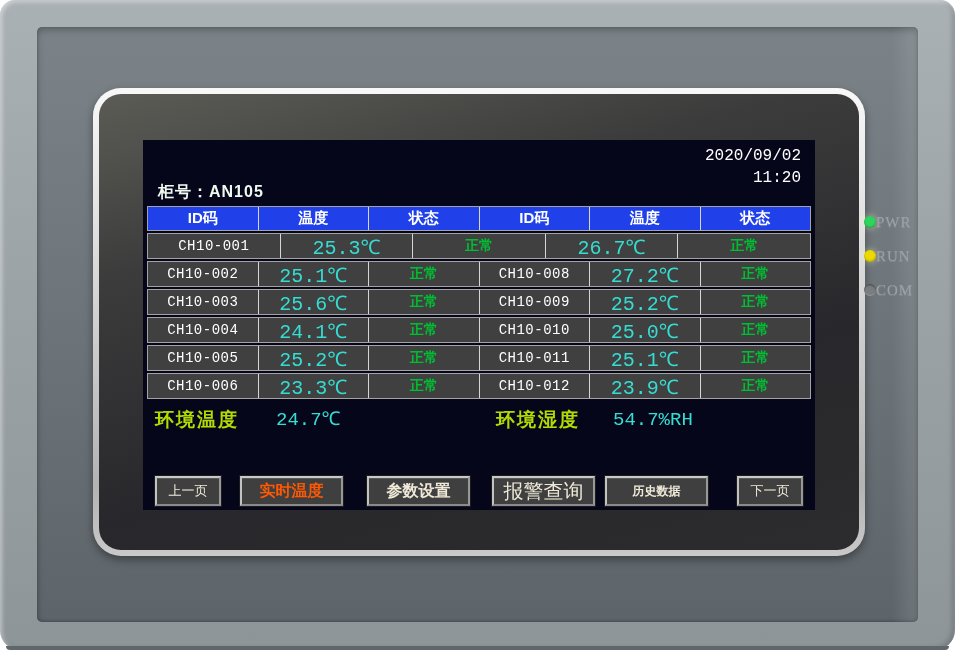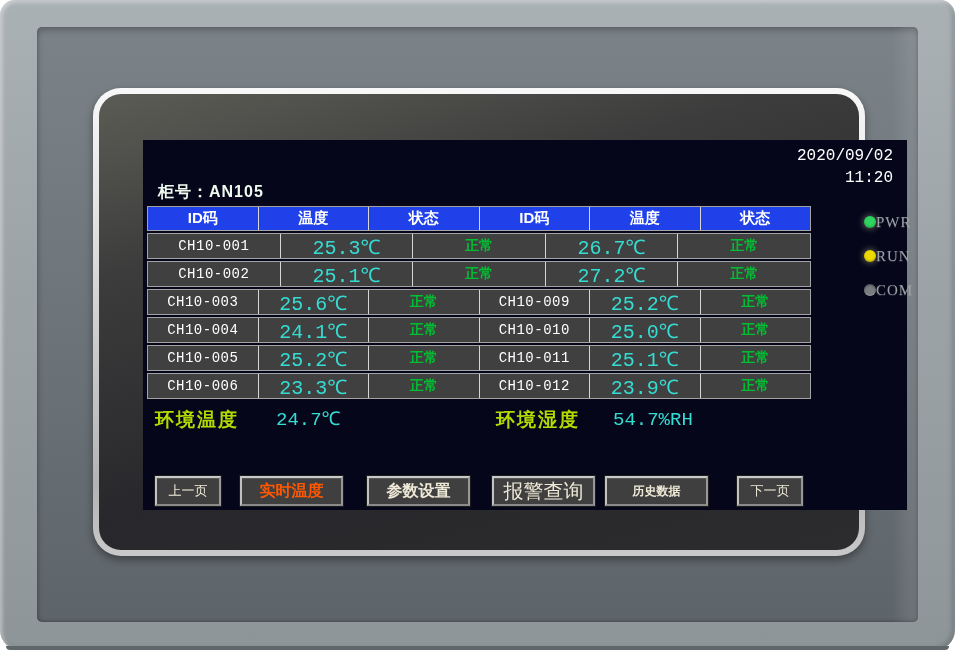--- a/index.html
+++ b/index.html
@@ -20,21 +20,21 @@
           background:linear-gradient(90deg,rgba(255,255,255,0),rgba(255,255,255,0.12));border-radius:0 5px 5px 0;}
 
   
   .bezel{position:absolute;left:93px;top:88px;width:772px;height:468px;border-radius:28px;padding:6px;
          background:linear-gradient(180deg,#f8f8f8 0%,#dcdcdc 35%,#b3b3b3 85%,#c9c9c9 100%);
          box-shadow:0 4px 9px rgba(0,0,0,0.38);}
   .bezel-inner{width:100%;height:100%;border-radius:22px;
          background:linear-gradient(165deg,#5c5c56 0%,#3c3c3c 28%,#28282c 65%,#2c2c2e 100%);}
 
   
-  .lcd{position:absolute;left:143px;top:140px;width:764px;height:370px;background:#06061b;overflow:hidden;}
+  .lcd{position:absolute;left:143px;top:140px;width:672px;height:370px;background:#06061b;overflow:hidden;}
   .lcd .date{position:absolute;top:7px;right:14px;color:#ffffff;font:16px "Liberation Mono",monospace;}
   .lcd .time{position:absolute;top:29px;right:14px;color:#ffffff;font:16px "Liberation Mono",monospace;}
   .lcd .cabinet{position:absolute;top:42px;left:15px;color:#eefaee;font-weight:bold;font-size:16px;letter-spacing:1px;}
 
   
   .tbl{position:absolute;left:4px;top:66px;width:664px;}
   .trow{display:flex;border:1px solid #a3a3a3;height:25px;margin-bottom:2px;}
   .trow.head{background:#2040ea;margin-bottom:2px;}
   .trow.data{background:#404040;height:26px;margin-bottom:2px;}
   .tcell{flex:1 1 0;display:flex;align-items:center;justify-content:center;border-right:1px solid #d6d6d6;overflow:hidden;}
@@ -103,20 +103,21 @@
             <div class="tcell c-id">CH10-001</div>
             <div class="tcell c-temp">25.3℃</div>
             <div class="tcell c-status">正常</div>
             <div class="tcell c-temp">26.7℃</div>
             <div class="tcell c-status">正常</div>
           </div>
           <div class="trow data">
             <div class="tcell c-id">CH10-002</div>
             <div class="tcell c-temp">25.1℃</div>
             <div class="tcell c-status">正常</div>
+            <div class="tcell c-id">CH10-008</div>
             <div class="tcell c-temp">27.2℃</div>
             <div class="tcell c-status">正常</div>
           </div>
           <div class="trow data">
             <div class="tcell c-id">CH10-003</div>
             <div class="tcell c-temp">25.6℃</div>
             <div class="tcell c-status">正常</div>
             <div class="tcell c-id">CH10-009</div>
             <div class="tcell c-temp">25.2℃</div>
             <div class="tcell c-status">正常</div>

